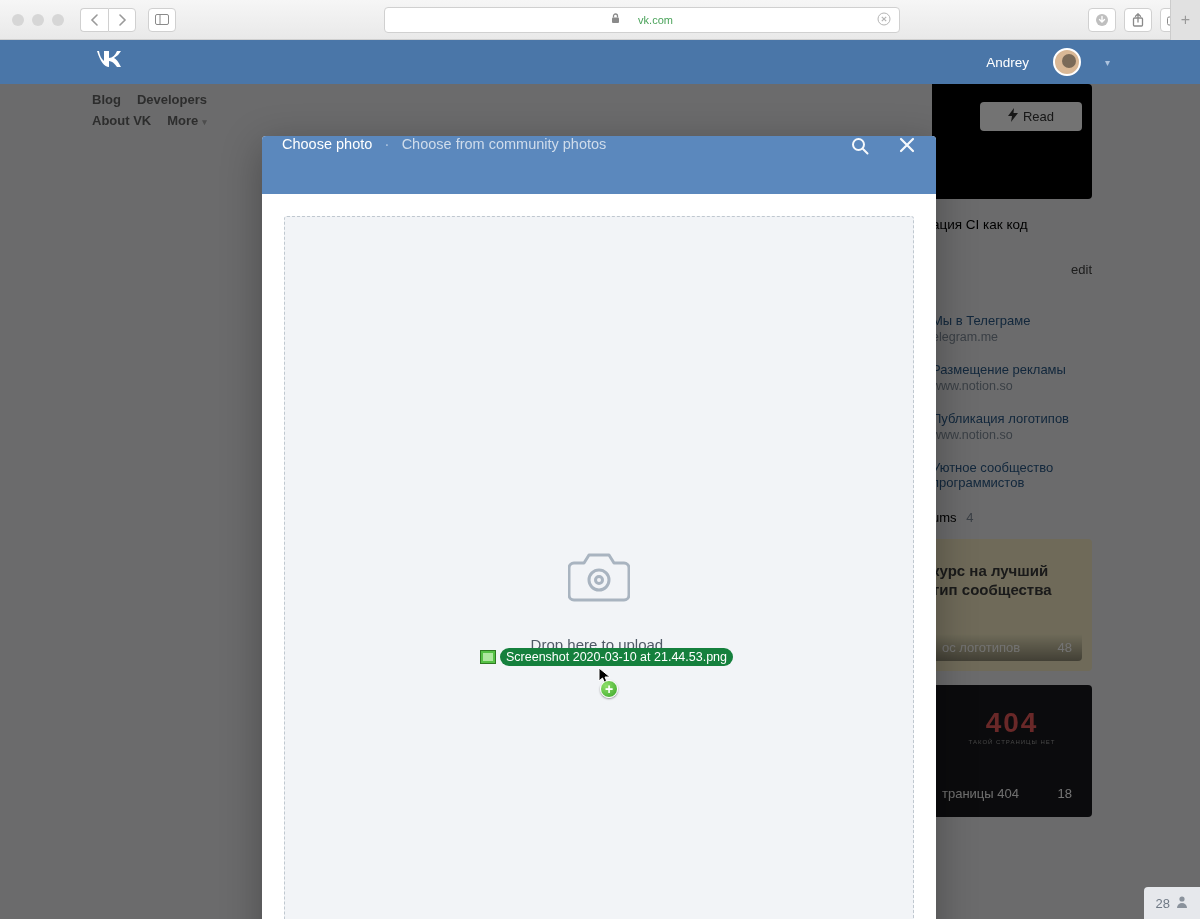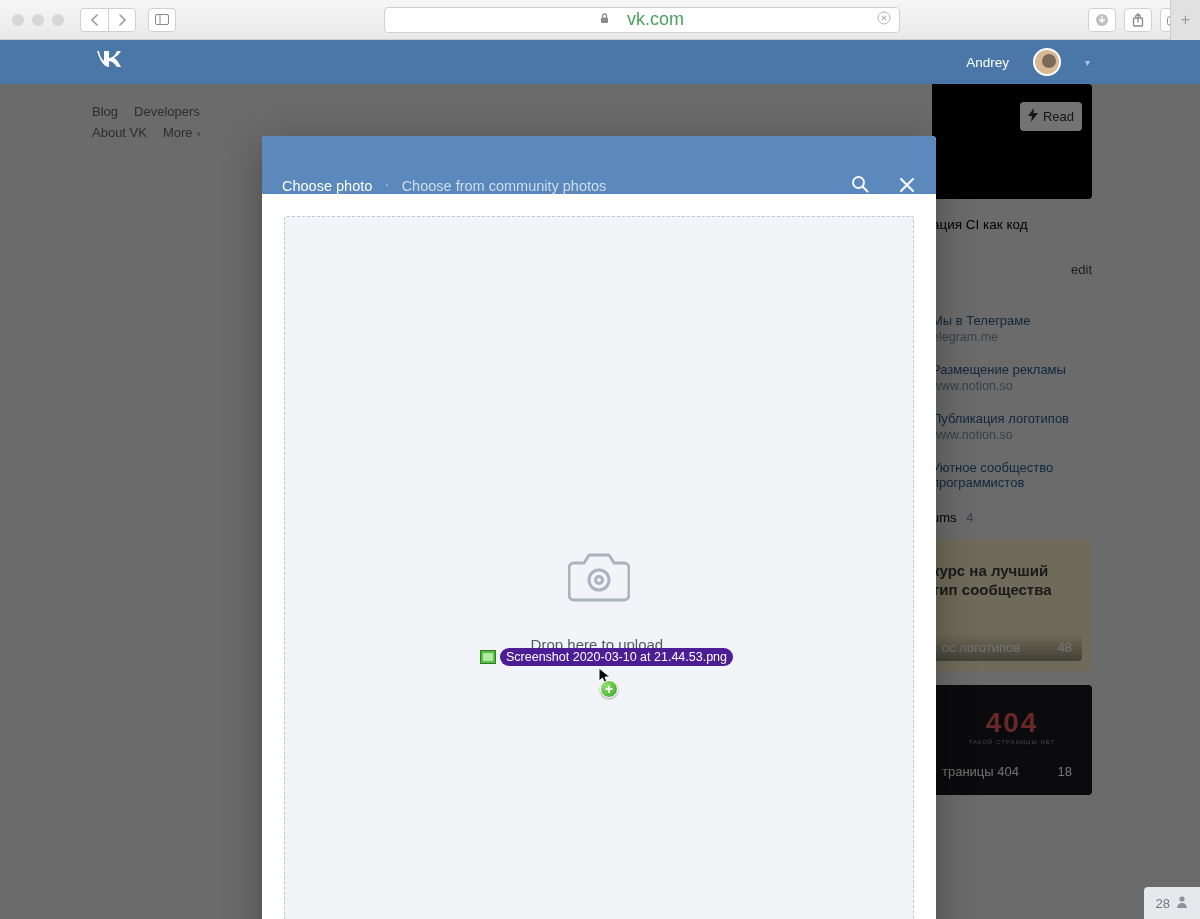--- a/index.html
+++ b/index.html
@@ -28,78 +28,78 @@
     display:flex; align-items:center; justify-content:center; color:#888;
     border-radius:4px; font-size:14px;
   }
   .nav-group{display:flex;}
   .nav-group .nav-btn:first-child{border-radius:4px 0 0 4px; border-right:none;}
   .nav-group .nav-btn:last-child{border-radius:0 4px 4px 0;}
   .addr {
     flex:1; height:26px; background:#fff; border:1px solid #d0d0d0; border-radius:4px;
     margin: 0 180px 0 200px;
     display:flex; align-items:center; justify-content:center; gap:18px;
-    color:#777; font-size:18px; position:relative;
+    color:#777; font-size:11px; position:relative;
   }
   .addr .lock{color:#888;font-size:11px;}
   .addr .url{color:#4aa35a;}
   .addr .clear{position:absolute; right:8px; color:#999;}
   .toolbar-right{display:flex; gap:8px;}
   .newtab{width:30px;height:40px;background:#e1e1e1;position:absolute;right:0;top:0;display:flex;align-items:center;justify-content:center;color:#999;border-left:1px solid #ccc;}
 
   
   .vk-header {
     height:44px; background:#4a76a8; display:flex; align-items:center;
     padding:0 20px; color:#fff; position:relative;
   }
   .vk-logo { margin-left:75px; }
-  .vk-user { position:absolute; right:110px; display:flex; align-items:center; gap:24px; color:#fff; font-size:13.5px;}
+  .vk-user { position:absolute; right:90px; display:flex; align-items:center; gap:24px; color:#fff; font-size:13.5px;}
   .avatar{width:28px;height:28px;border-radius:50%;background:#d9b896;border:2px solid #fff;position:relative;overflow:hidden;}
   .avatar::after{content:'';position:absolute;width:14px;height:14px;background:#7a6a58;border-radius:50%;top:4px;left:7px;}
   .chev{color:#adc3de;font-size:10px;}
 
   
   .page-body{position:relative; height:835px; background:#edeef0;}
-  .left-links{position:absolute; left:92px; top:20px; font-size:13px; color:#656565;}
+  .left-links{position:absolute; left:92px; top:8px; font-size:13px; color:#656565;font-weight:bold;}
   .left-links .row{display:flex; gap:16px; margin-bottom:6px;}
   .left-links .more-chev{font-size:9px;color:#aaa;margin-left:4px;}
 
   
   .right-col{position:absolute; left:932px; top:0; width:160px; font-size:13px; color:#2a5885;}
   .cover-card{background:#000;height:115px;border-radius:0 4px 4px 4px;position:relative;margin-bottom:18px;display:flex;align-items:flex-start;justify-content:flex-end;padding:18px 10px 0 0;width:160px;}
-  .read-btn{background:#fff;border-radius:4px;padding:6px 8px;font-size:13px;color:#333;display:flex;align-items:center;gap:5px;font-weight:500;}
+  .read-btn{background:#fff;border-radius:4px;padding:6px 28px;font-size:13px;color:#333;display:flex;align-items:center;gap:5px;font-weight:500;}
   .bolt{font-size:13px;}
   .cover-title{color:#000;margin:0 0 30px 0;font-size:13.5px;}
   .edit-link{text-align:right;color:#404040;margin-bottom:36px;}
   .link-block{margin-bottom:18px;}
   .link-title{color:#2a5885;margin-bottom:2px;}
   .link-sub{color:#818c99;font-size:12.5px;}
   .albums-row{color:#000;margin:20px 0 14px 0;}
   .albums-row .count{color:#818c99;margin-left:6px;}
   .album-card{background:#f5ecc5;height:132px;border-radius:4px;padding:22px 0 0 0;position:relative;margin-bottom:14px;}
   .album-card .t1{font-weight:700;font-size:15px;color:#3a3a3a;line-height:1.3;}
   .album-card .t2{font-weight:700;font-size:15px;color:#3a3a3a;}
   .album-footer{position:absolute;bottom:10px;left:0;right:10px;display:flex;justify-content:space-between;align-items:center;color:#fff;font-size:13px;}
   .album-footer .name{color:#fff;opacity:.95;}
   .album-footer .cnt{color:#fff;font-weight:500;}
-  .album-404{background:#1a1a1d;height:110px;border-radius:4px;position:relative;margin-bottom:0;color:#fff;text-align:center;}
+  .album-404{background:#1a1a1d;height:132px;border-radius:4px;position:relative;margin-bottom:0;color:#fff;text-align:center;}
   .album-404 .big{font-size:28px;font-weight:700;color:#e85a5a;padding-top:22px;letter-spacing:2px;}
   .album-404 .sub{font-size:6px;color:#999;letter-spacing:1px;}
 
   
   .overlay{position:absolute;inset:0;background:rgba(0,0,0,.55);}
 
   
   .modal{
     position:absolute; left:262px; top:52px; width:674px; height:867px;
     background:#fff; border-radius:4px; overflow:hidden;
     box-shadow:0 10px 40px rgba(0,0,0,.3);
   }
   .modal-header{
-    height:58px;background:#5b88bd;display:flex;align-items:flex-end;
+    height:58px;background:#5b88bd;display:flex;align-items:flex-start;
     padding:0 20px; color:#fff; gap:12px;
   }
   .modal-title{font-size:14.5px;font-weight:500;}
   .modal-dot{color:#adc3de;}
   .modal-sublink{color:#cfdceb;font-size:14.5px;}
   .modal-header-spacer{flex:1;}
   .modal-icon{color:#fff;opacity:.95;cursor:pointer;display:flex;}
   .modal-body{padding:22px 22px 0 22px;}
   .dropzone{
     border:1px dashed #c0c8d0; background:#f2f4f7; border-radius:3px;
@@ -111,21 +111,21 @@
 
   
   .drag-chip{
     position:absolute;top:648px;left:480px;display:flex;align-items:center;gap:4px;z-index:50;
   }
   .drag-chip .thumb{
     width:16px;height:14px;background:#56c146;border:1px solid #2f7a22;position:relative;
   }
   .drag-chip .thumb::after{content:'';position:absolute;inset:2px;background:#aee89f;}
   .drag-chip .label{
-    background:#4c1d95;color:#fff;font-size:12.5px;padding:2px 6px;border-radius:9px;
+    background:#15803d;color:#fff;font-size:12.5px;padding:2px 6px;border-radius:9px;
   }
   .drag-cursor{position:absolute;top:667px;left:598px;z-index:51;}
   .drag-cursor svg{display:block;}
   .plus-badge{
     position:absolute;top:680px;left:600px;width:18px;height:18px;border-radius:50%;
     background:radial-gradient(circle at 30% 30%,#8ee06a,#3aa528);
     border:1px solid #fff;display:flex;align-items:center;justify-content:center;
     color:#fff;font-size:14px;font-weight:700;z-index:52;line-height:1;
     box-shadow:0 1px 2px rgba(0,0,0,.4);
   }

